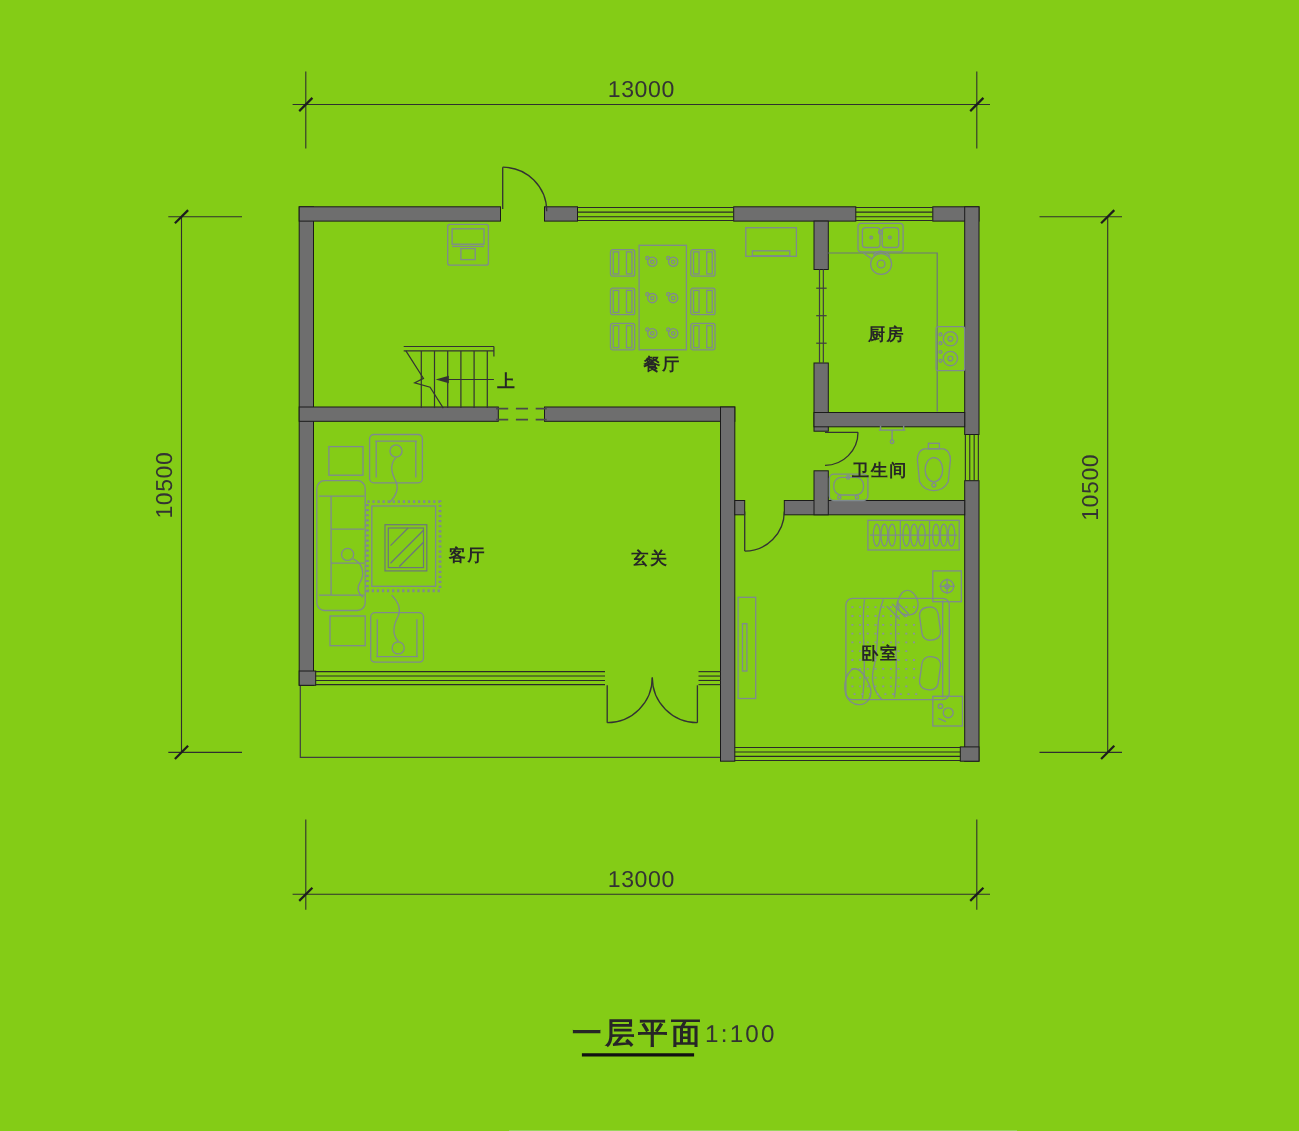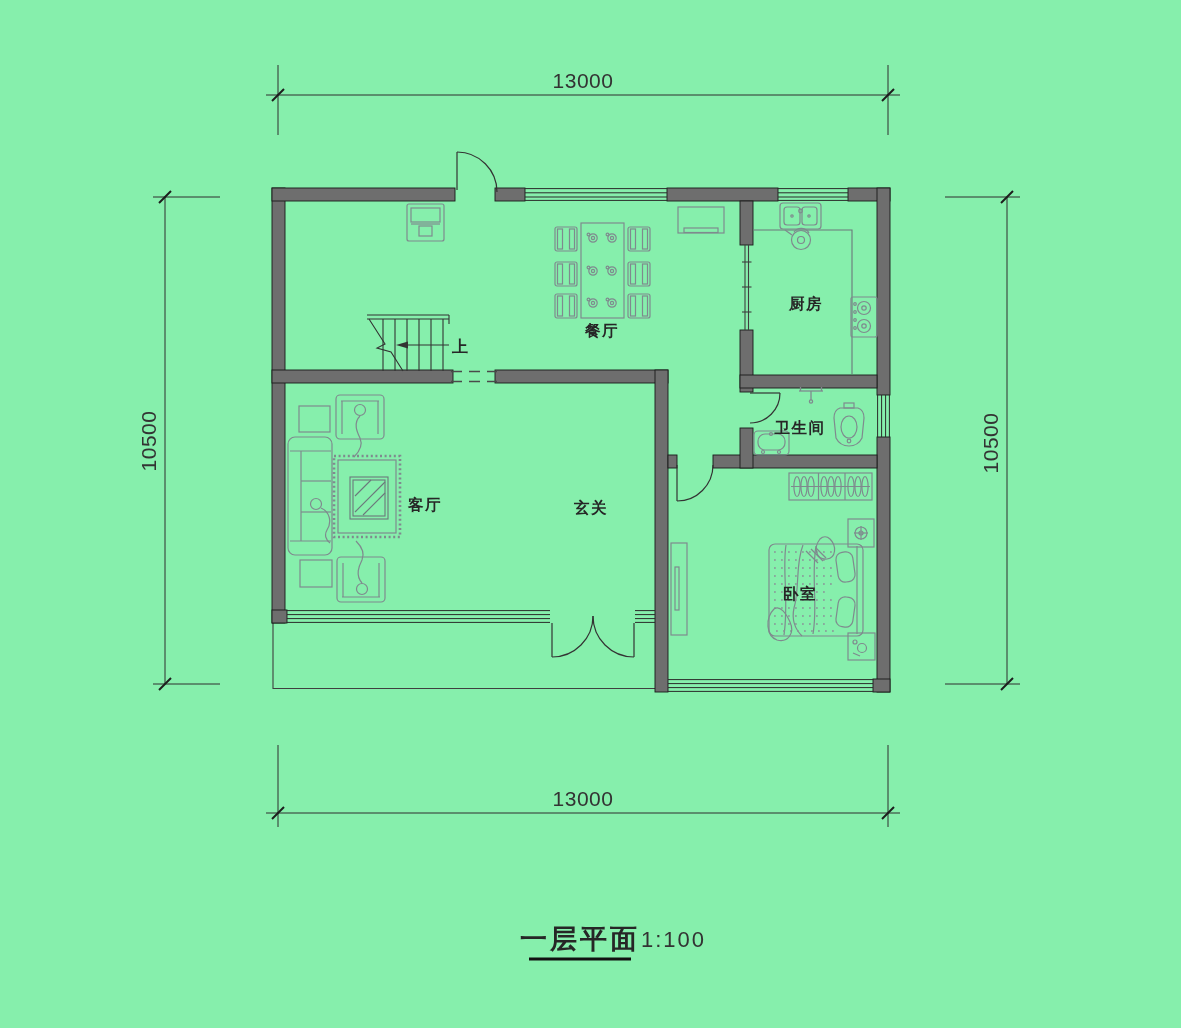--- a/index.html
+++ b/index.html
@@ -1,17 +1,17 @@
 <!DOCTYPE html>
 <html><head>
 <meta charset="utf-8">
 <style>
   html,body{margin:0;padding:0;}
   body{background:#c3edef;font-family:"Liberation Sans", sans-serif;}
-  #stage{position:relative;width:1181px;height:1028px;background:#86efac;overflow:hidden;}
+  #stage{position:relative;width:1181px;height:1028px;background:#84cc16;overflow:hidden;}
   svg{position:absolute;left:0;top:0;}
   text{fill:#262626;}
   .room-label{font-size:15.5px;letter-spacing:1.5px;font-weight:600;}
   .dim-text{font-size:21px;fill:#333;letter-spacing:0.5px;}
   .title-text{font-size:27px;letter-spacing:3px;font-weight:600;}
   .scale-text{font-size:22px;letter-spacing:2px;fill:#333;}
   .stair-text{font-size:16px;font-weight:600;}
   .wall{fill:#6e6e6e;stroke:#1a1a1a;stroke-width:0.9;}
   .winline{stroke:#2a2a2a;stroke-width:1;}
   .doorline{stroke:#333;stroke-width:1.2;fill:none;}

